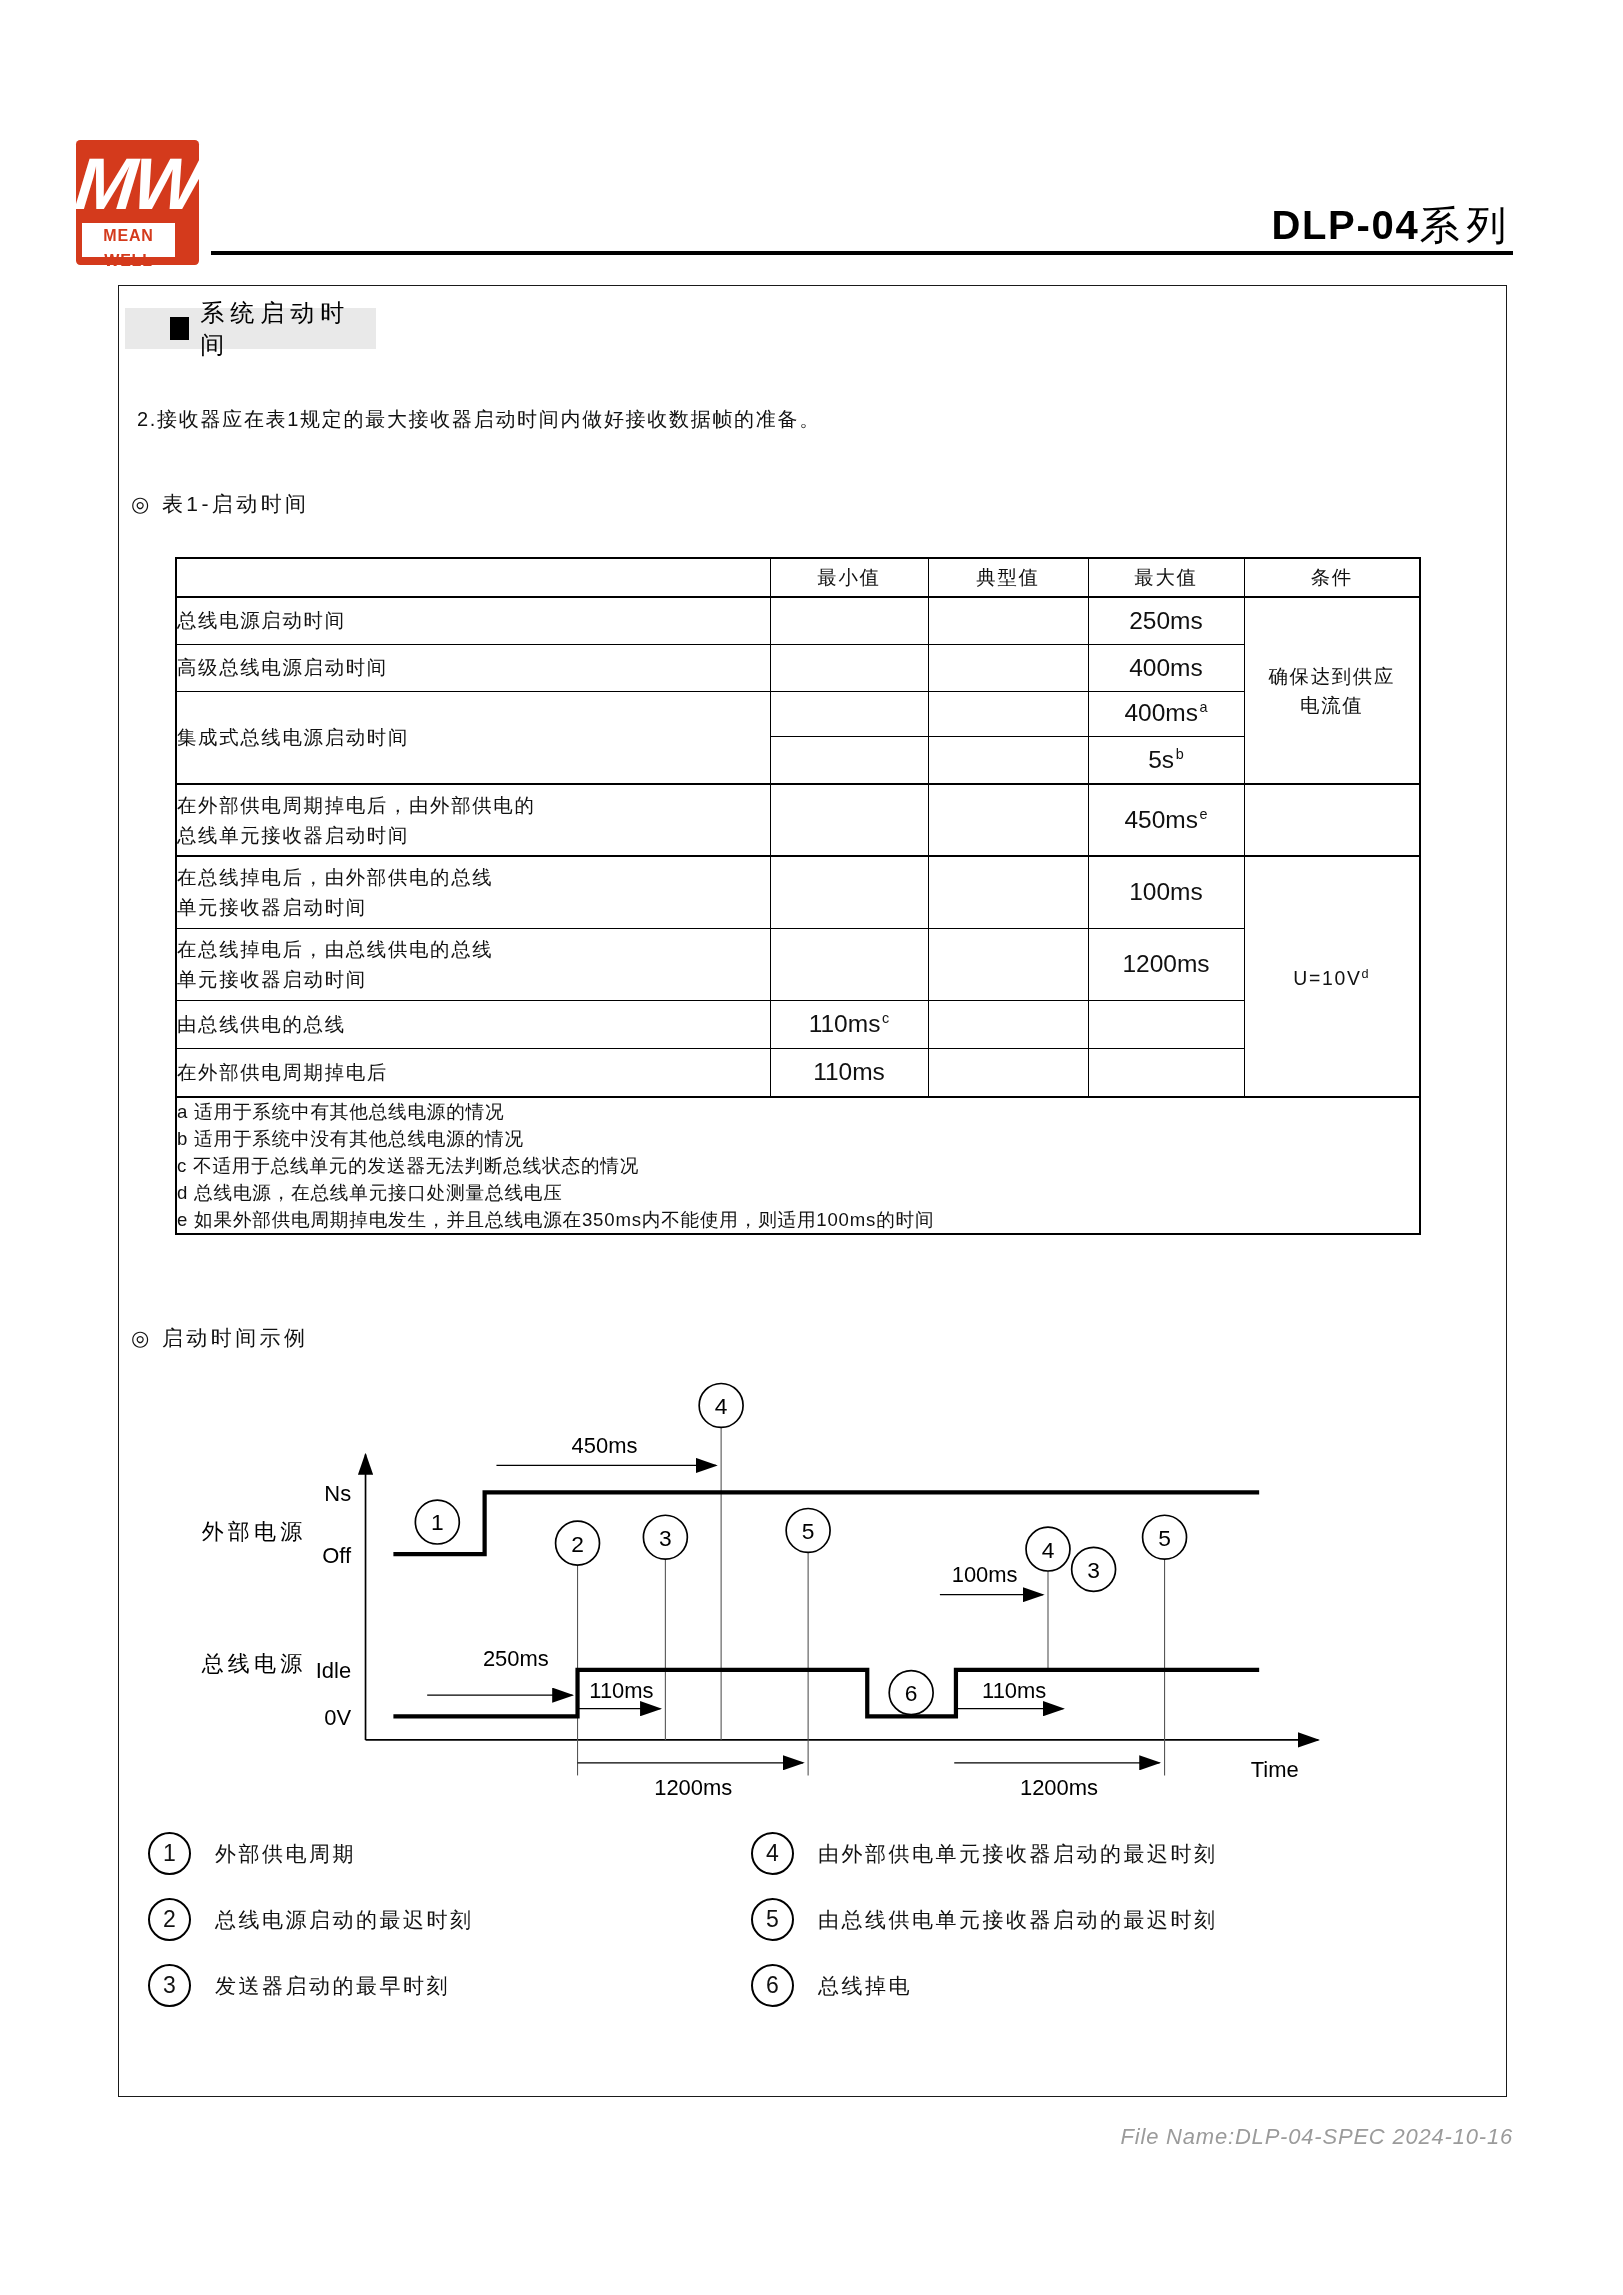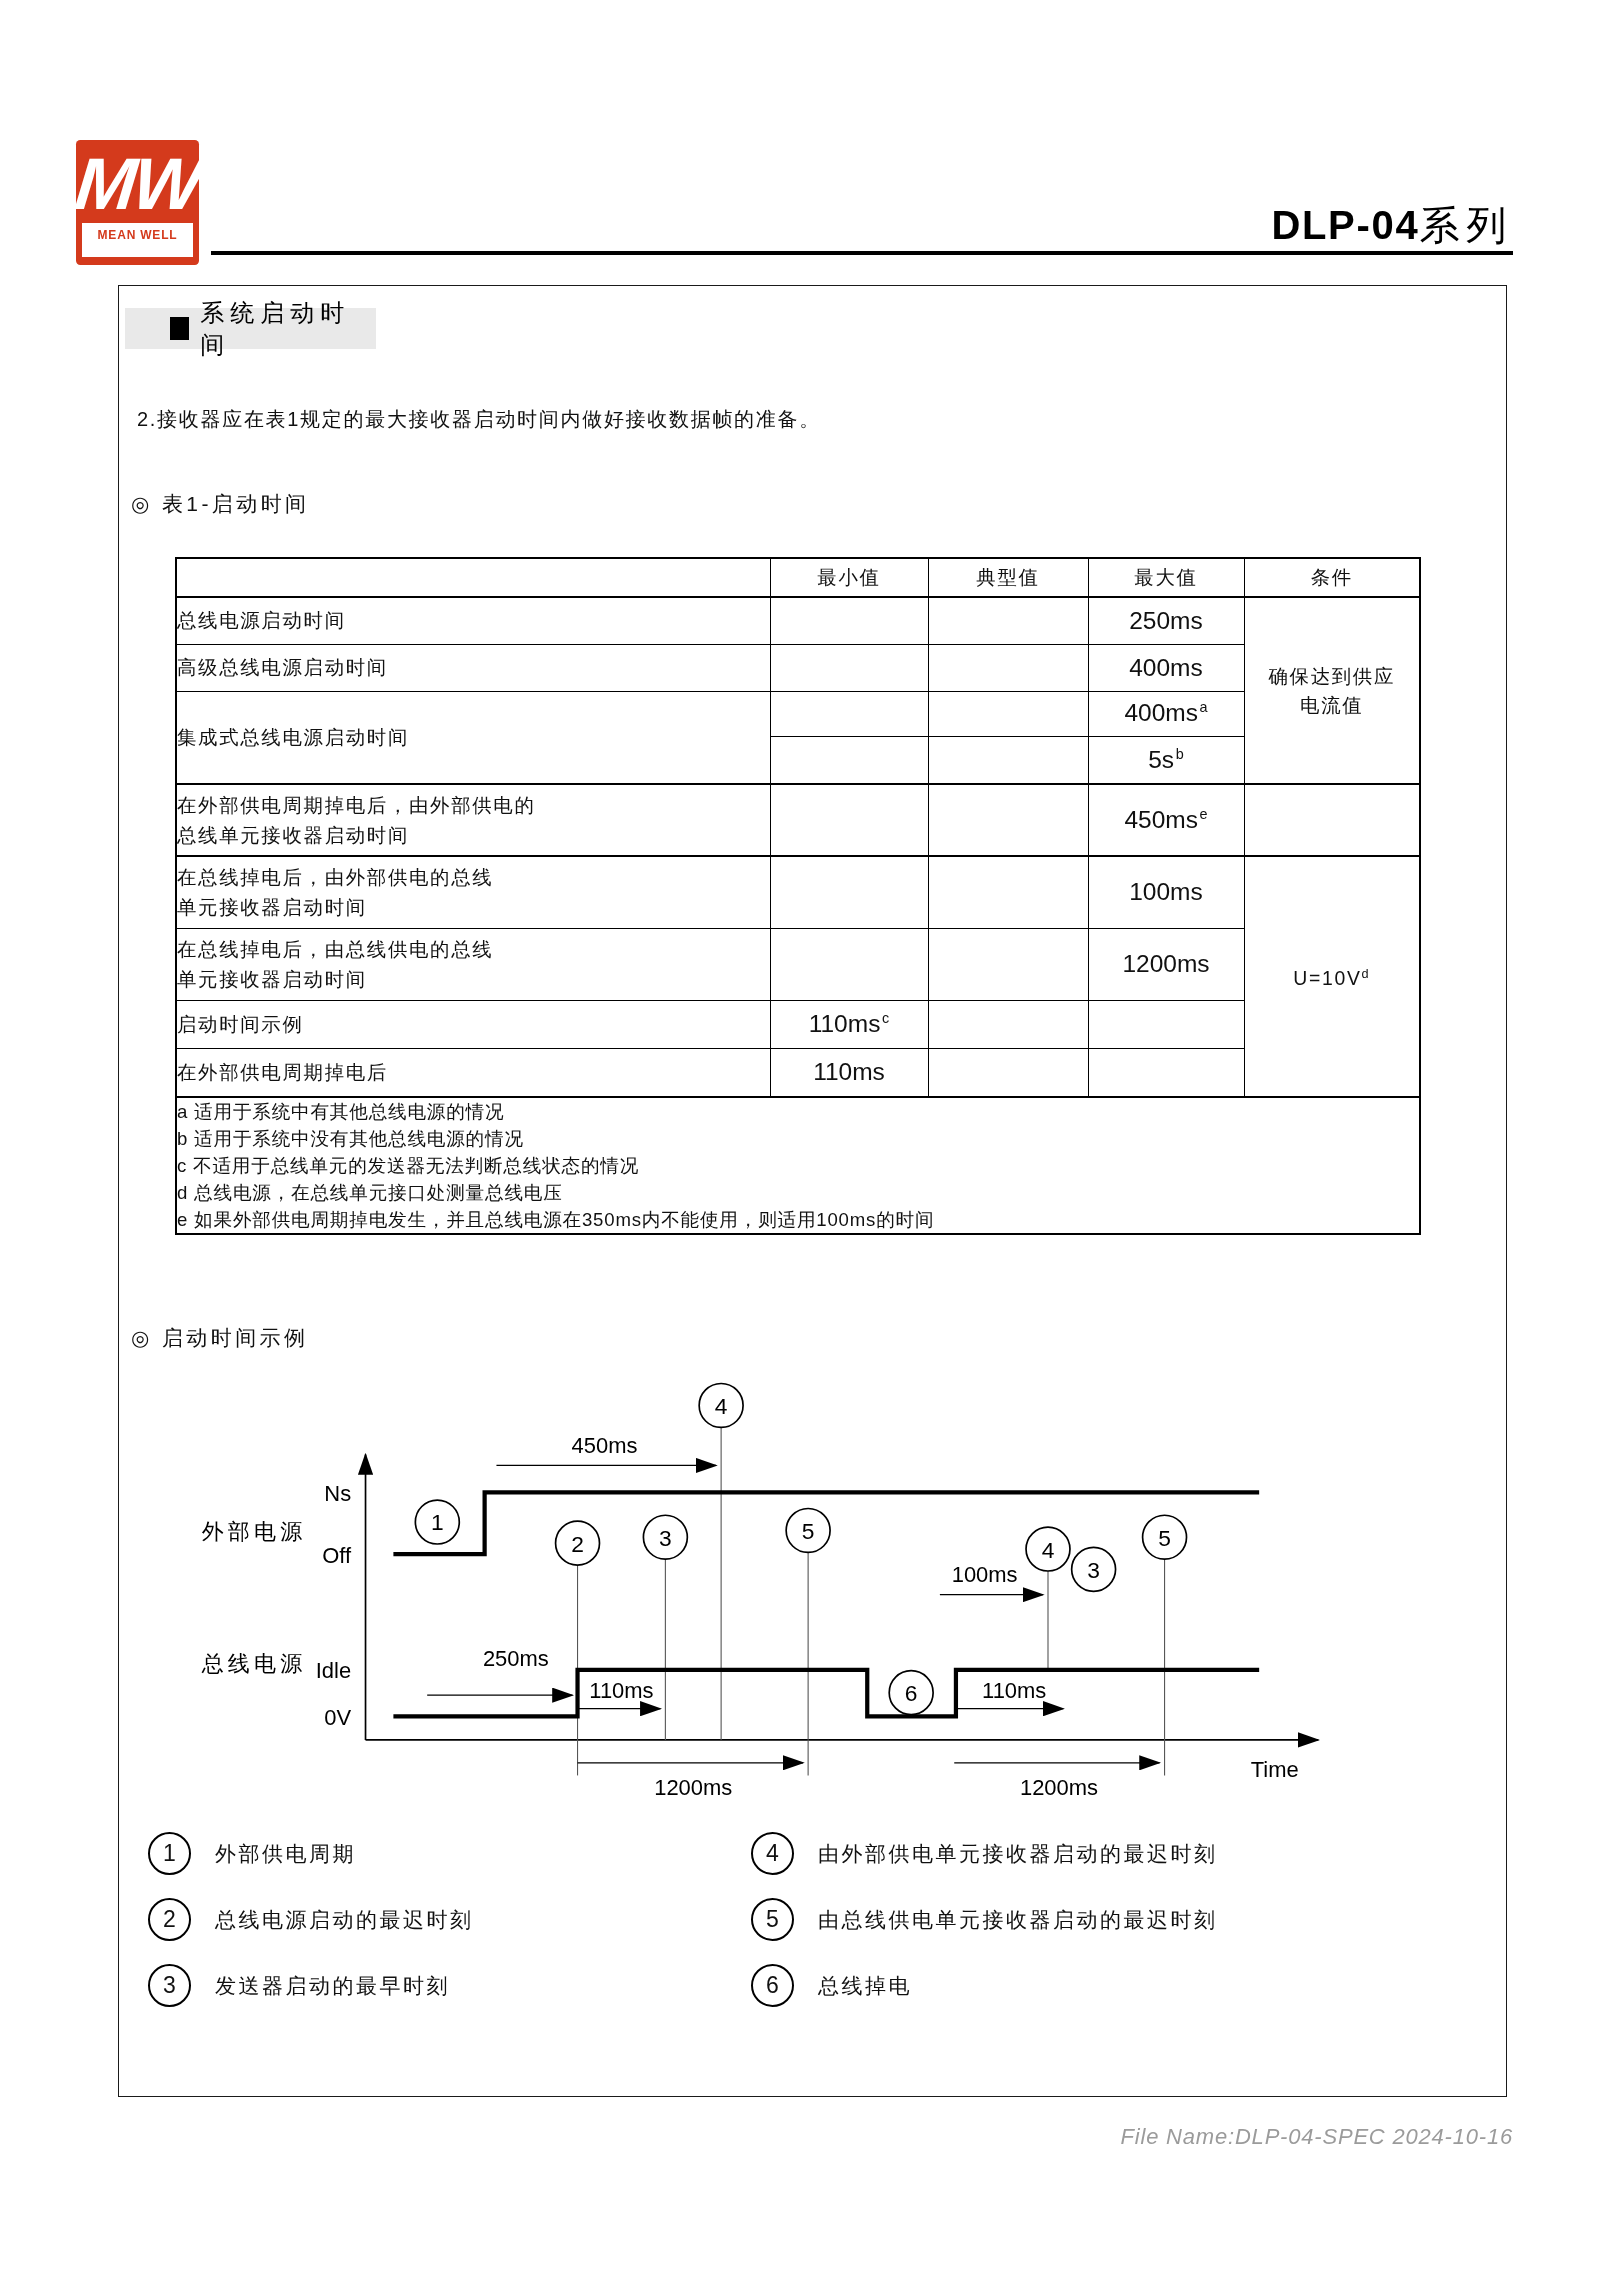--- a/index.html
+++ b/index.html
@@ -5,22 +5,22 @@
   html,body{margin:0;padding:0;background:#fff;}
   #page{position:relative;width:1623px;height:2295px;background:#ffffff;overflow:hidden;
         font-family:"Liberation Sans","DejaVu Sans",sans-serif;color:#111;}
 
   
   .logo{position:absolute;left:76px;top:140px;width:123px;height:125px;background:#d43a1c;
         border-radius:4.2px;}
   .logo .mw{position:absolute;left:0;right:0;top:1.7px;text-align:center;color:#fff;
         font-size:73px;font-weight:bold;font-style:italic;letter-spacing:-3.4px;
         transform:skewX(-6deg);}
-  .logo .brand{position:absolute;left:6px;right:6px;bottom:8.5px;height:34px;background:#fff;
-        color:#d43a1c;font-weight:bold;font-size:12px;text-align:center;line-height:25px;
+  .logo .brand{position:absolute;left:6px;right:24px;bottom:8.5px;height:34px;background:#fff;
+        color:#d43a1c;font-weight:bold;font-size:16px;text-align:center;line-height:25px;
         letter-spacing:0.8px;}
   .doc-title{position:absolute;left:216px;top:201px;font-size:39px;letter-spacing:8.5px;color:#000;}
   .series-title{position:absolute;right:110px;top:198px;font-size:40px;color:#000;white-space:nowrap;}
   .series-title .model{font-weight:bold;letter-spacing:1.7px;}
   .series-title .suffix{letter-spacing:6.8px;}
   .head-rule{position:absolute;left:211px;top:251px;width:1302px;height:4.2px;background:#000;}
 
   
   .content-box{position:absolute;left:118px;top:285px;width:1387px;height:1810px;
         border:1.7px solid #1a1a1a;}
@@ -162,21 +162,21 @@
     <tr style="height:72px">
       <td class="br bb2 crit">
         <div>在总线掉电后，由总线供电的总线</div>
         <div>单元接收器启动时间</div>
       </td>
       <td class="br bb2"></td>
       <td class="br bb2"></td>
       <td class="br bb2 val">1200ms</td>
     </tr>
     <tr style="height:48px">
-      <td class="br bb2 crit">启动时间示例</td>
+      <td class="br bb2 crit">由总线供电的总线</td>
       <td class="br bb2 val"><span>110ms</span><sup>c</sup></td>
       <td class="br bb2"></td>
       <td class="br bb2"></td>
     </tr>
     <tr style="height:49px">
       <td class="br bb3 crit">在外部供电周期掉电后</td>
       <td class="br bb3 val">110ms</td>
       <td class="br bb3"></td>
       <td class="br bb3"></td>
     </tr>

